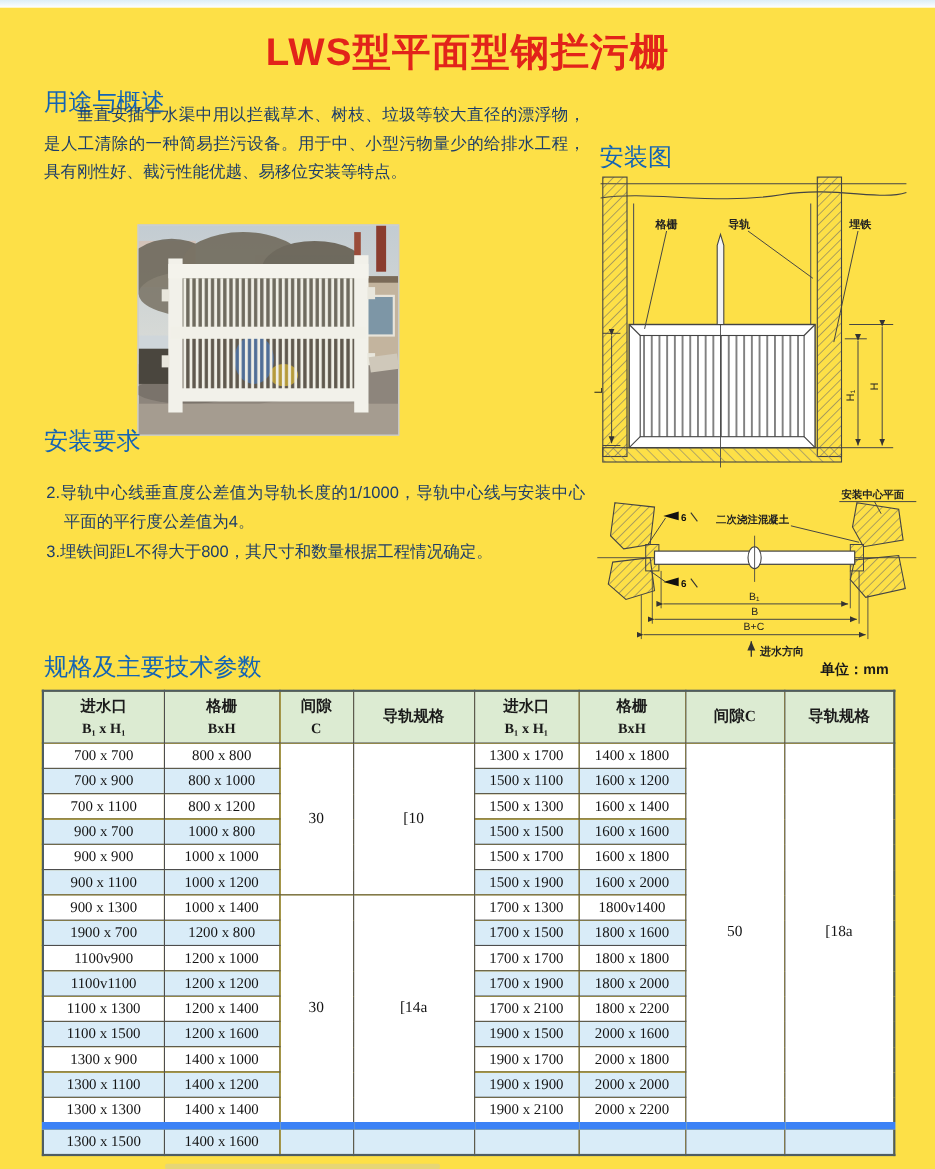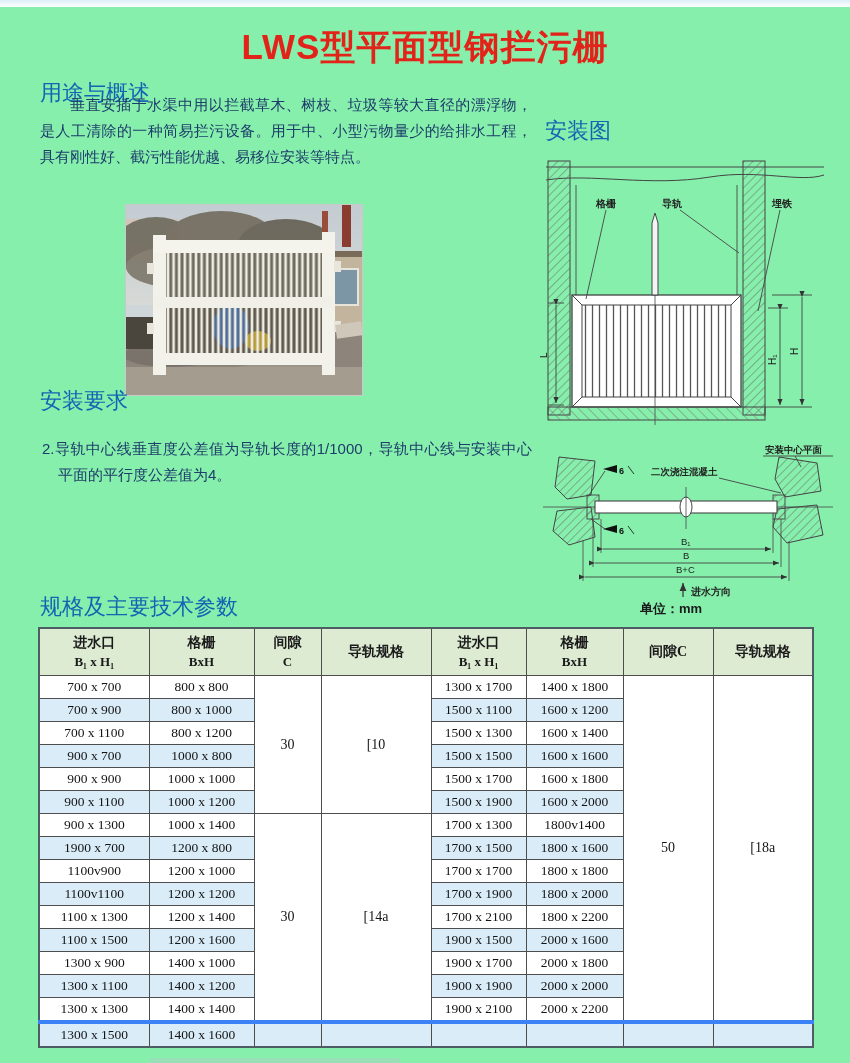--- a/index.html
+++ b/index.html
@@ -1,48 +1,48 @@
 <!DOCTYPE html>
 <html><head>
 <meta charset="utf-8">
 <style>
   html,body{margin:0;padding:0;background:#fff;}
-  .page{position:relative;width:850px;height:1063px;background:#86efac;overflow:hidden;
+  .page{position:relative;width:850px;height:1063px;background:#fde047;overflow:hidden;
         font-family:"Liberation Sans",sans-serif;}
   .top-strip{position:absolute;left:0;top:0;width:850px;height:7px;
         background:linear-gradient(to bottom,#dceef8,#ffffff);}
   .title{position:absolute;left:0;top:24px;width:850px;margin:0;text-align:center;
         font-size:35px;font-weight:bold;color:#e2231a;letter-spacing:1px;}
   .h-blue{position:absolute;margin:0;font-size:22px;font-weight:normal;color:#1464b4;}
   #h-overview{left:40px;top:78px;}
   #h-req{left:40px;top:386px;}
-  #h-diagram{left:545px;top:116px;}
+  #h-diagram{left:545px;top:128px;}
   #h-specs{left:40px;top:592px;}
   .body-text{position:absolute;left:40px;top:92px;width:492px;margin:0;
         font-size:15px;line-height:1.72;color:#1d3d6a;text-indent:2em;text-align:justify;}
   .req-list{position:absolute;left:42px;top:436px;width:490px;font-size:15px;
         line-height:1.75;color:#1d3d6a;}
   .req-item{padding-left:16px;text-indent:-16px;text-align:justify;}
   .photo-wrap{position:absolute;left:125px;top:204px;width:236px;height:190px;
         border:1px solid #c9c9c9;background:#cfd6da;}
   .diag{position:absolute;}
   #diag1{left:540px;top:153px;}
   #diag2{left:533px;top:441px;}
-  .unit{position:absolute;left:640px;top:600px;width:168px;
+  .unit{position:absolute;left:640px;top:600px;width:168px;text-align:right;
         font-size:13px;font-weight:bold;color:#1a1a1a;}
   .table-wrap{position:absolute;left:38px;top:627px;border-radius:17px;}
   table{border-collapse:collapse;table-layout:fixed;width:774px;
         font-family:"Liberation Serif",serif;border:2px solid #4e5d63;}
   th,td{border:1px solid #4d4d4d;text-align:center;padding:0;overflow:hidden;}
   thead th{background:#dcebd2;height:46px;font-size:14px;font-weight:bold;color:#1a1a1a;line-height:1.35;}
   thead th .sub{font-weight:bold;font-size:13px;text-align:center;}
   td{height:22px;font-size:13.5px;color:#141414;background:#ffffff;}
   tr.blue td{background:#d9ecf8;}
   td.merge{background:#ffffff;font-size:14px;}
-  tr.thick-top td{border-top:4px solid #3b82f6;}
+  tr.thick-top td{border-top:7px solid #3b82f6;}
   .bottom-cut{position:absolute;left:150px;top:1058px;width:250px;height:5px;
         background:#b9c3cb;opacity:.35;border-radius:2px;}
   svg text{font-family:"Liberation Sans",sans-serif;}
 </style>
 </head>
 <body>
 
 <div class="page">
   <div class="top-strip"></div>
 
@@ -103,20 +103,21 @@
         <rect x="208" y="56" width="7" height="11" fill="#e8e6dc"></rect>
         <rect x="208" y="116" width="7" height="11" fill="#e8e6dc"></rect>
       </g>
       <rect x="210" y="118" width="26" height="14" fill="#cfc8ba" transform="rotate(-8 223 125)"></rect>
     </svg>
   </div>
 
   <h2 class="h-blue" id="h-req">安装要求</h2>
   <div class="req-list">
     <div class="req-item"><span>2.</span><span>导轨中心线垂直度公差值为导轨长度的1/1000，导轨中心线与安装中心平面的平行度公差值为4。</span></div>
+    <div class="req-item"><span>3.</span><span>埋铁间距L不得大于800，其尺寸和数量根据工程情况确定。</span></div>
   </div>
 
   <h2 class="h-blue" id="h-diagram">安装图</h2>
 
   <svg class="diag" id="diag1" width="305" height="280" viewBox="0 0 305 280">
     <defs>
       <pattern id="hatch" width="6" height="6" patternUnits="userSpaceOnUse" patternTransform="rotate(45)">
         <line x1="0" y1="0" x2="0" y2="6" stroke="#6a6a6a" stroke-width="1"></line>
       </pattern>
       <pattern id="hatch2" width="7" height="7" patternUnits="userSpaceOnUse" patternTransform="rotate(-45)">

